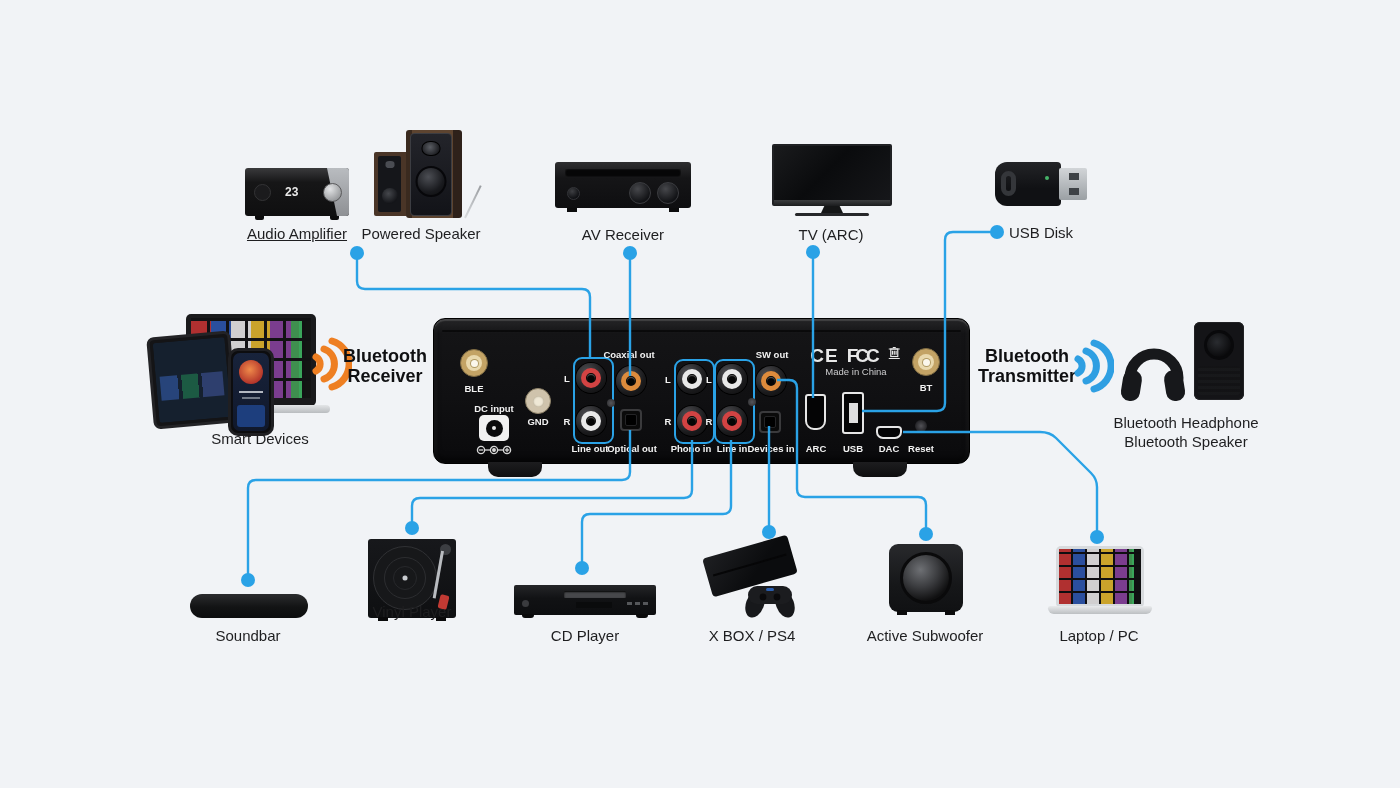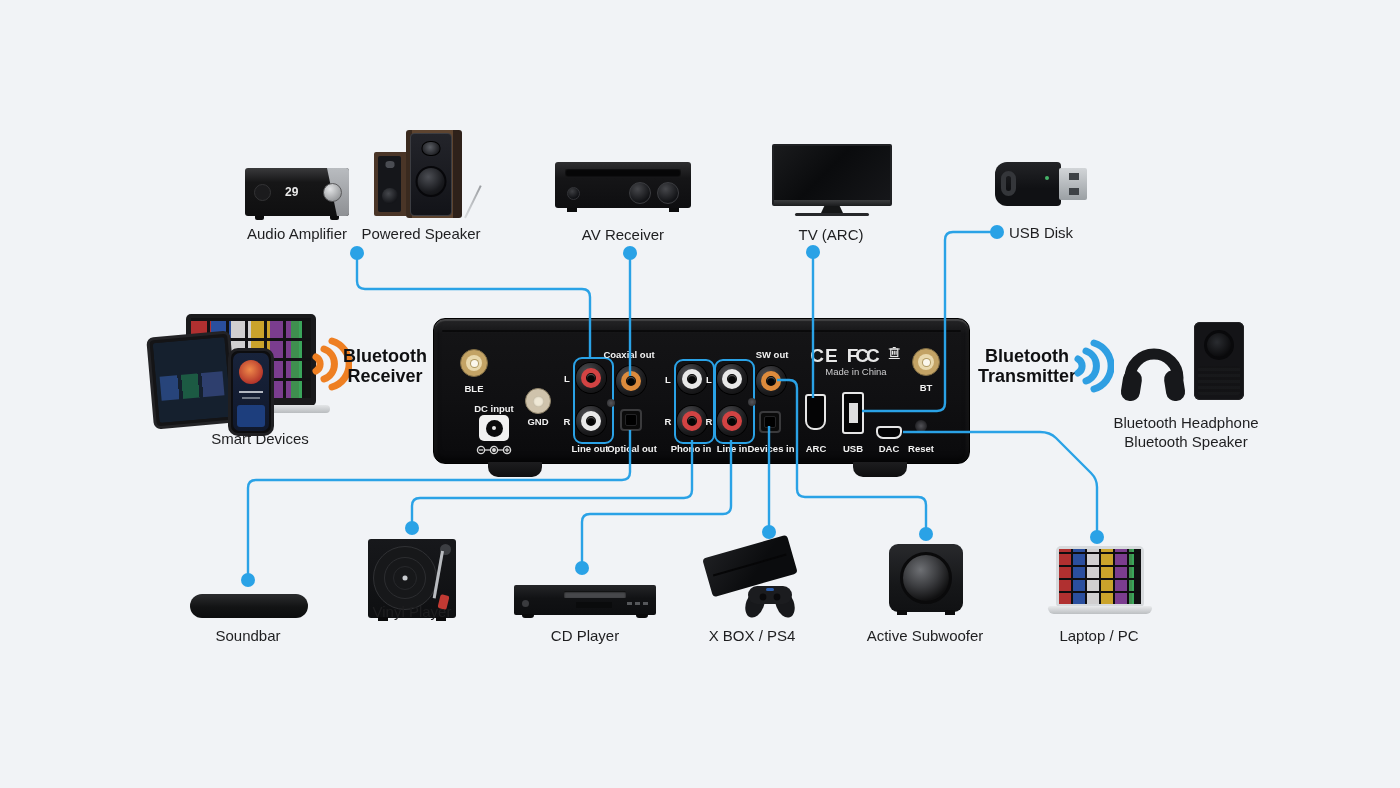--- a/index.html
+++ b/index.html
@@ -51,26 +51,26 @@
   .blk{position:absolute;}
 </style>
 </head>
 <body>
 
 <div class="blk" style="left:245px;top:168px;width:104px;height:52px;">
   <div class="abs" style="left:0;top:0;right:0;bottom:4px;border-radius:3px;background:linear-gradient(180deg,#3a3a3c,#161617 30%,#0f0f10);overflow:hidden;">
     <div class="abs" style="right:0;top:0;bottom:0;width:40px;background:linear-gradient(#b9bcc0,#8e9094);clip-path:polygon(45% 0,100% 0,100% 100%,70% 100%);"></div>
     <div class="abs" style="right:7px;top:15px;width:17px;height:17px;border-radius:50%;background:radial-gradient(circle at 35% 30%,#e3e4e6,#7f8184);border:1px solid #5a5a5c;"></div>
     <div class="abs" style="left:9px;top:16px;width:15px;height:15px;border-radius:50%;background:#1b1b1d;border:1px solid #343436;"></div>
-    <span class="abs" style="left:40px;top:17px;font-size:12px;font-weight:bold;color:#e9e9e9;">29</span>
+    <span class="abs" style="left:40px;top:17px;font-size:12px;font-weight:bold;color:#e9e9e9;">23</span>
   </div>
   <div class="abs" style="left:10px;bottom:0;width:9px;height:4px;background:#0c0c0d;border-radius:0 0 2px 2px;"></div>
   <div class="abs" style="right:10px;bottom:0;width:9px;height:4px;background:#0c0c0d;border-radius:0 0 2px 2px;"></div>
 </div>
-<div class="dev-label" style="left:297px;top:225px;">Audio Amplifier</div>
+<div class="dev-label" style="left:297px;top:225px;text-decoration:underline;">Audio Amplifier</div>
 
 <div class="blk" style="left:374px;top:130px;width:94px;height:90px;">
   <div class="abs" style="left:0;top:22px;width:34px;height:64px;background:#4a3527;border-radius:2px;">
     <div class="abs" style="left:4px;top:4px;right:7px;bottom:4px;background:#15161a;border-radius:2px;">
       <div class="abs" style="left:50%;top:5px;width:9px;height:7px;transform:translateX(-50%);border-radius:40%;background:#4a4c52;"></div>
       <div class="abs" style="left:50%;bottom:8px;width:16px;height:16px;transform:translateX(-50%);border-radius:50%;background:radial-gradient(circle at 40% 35%,#45474c,#141519 70%);"></div>
     </div>
   </div>
   <div class="abs" style="left:32px;top:0;width:56px;height:88px;border-radius:3px;background:linear-gradient(90deg,#3a2a1f 0 10%,#5d4430 10% 84%,#2e211a 84%);">
     <div class="abs" style="left:4px;top:3px;width:40px;height:81px;background:linear-gradient(#23242a,#121318);border:1px solid #3c3d42;border-radius:4px;">

